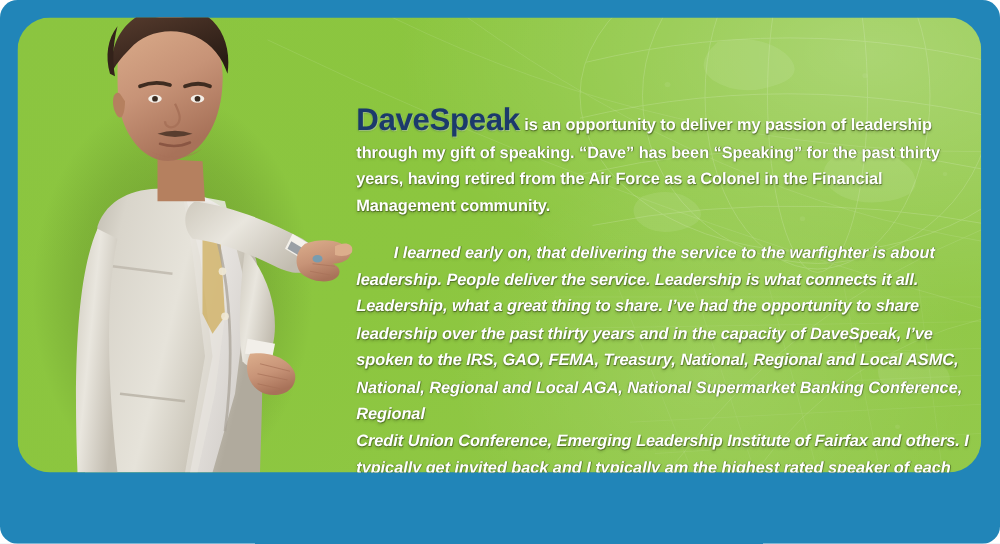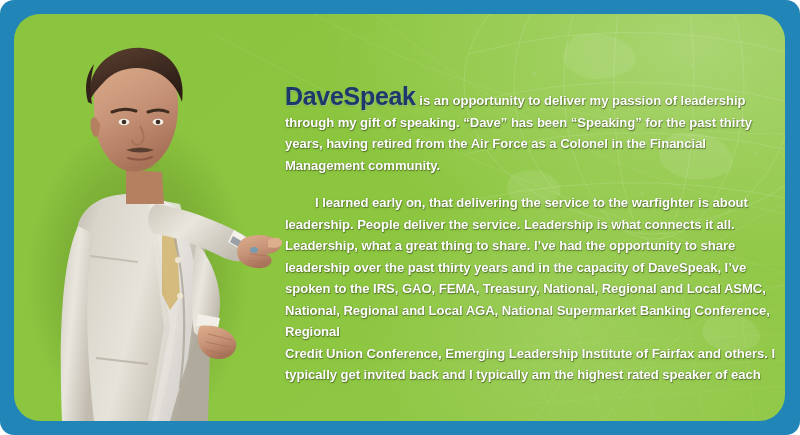--- a/index.html
+++ b/index.html
@@ -22,21 +22,21 @@
     border-radius: 14px;
     overflow: hidden;
   }
 
   
   .green-panel {
     position: absolute;
     left: 14px;
     top: 14px;
     width: 771px;
-    height: 407px;
+    height: 364px;
     border-radius: 26px;
     background:
       radial-gradient(ellipse 520px 300px at 88% 8%,
                       rgba(255,255,255,0.26) 0%,
                       rgba(255,255,255,0.10) 42%,
                       rgba(255,255,255,0.00) 72%),
       radial-gradient(ellipse 300px 240px at 72% 78%,
                       rgba(255,255,255,0.12) 0%,
                       rgba(255,255,255,0.00) 70%),
       linear-gradient(140deg, #8bc540 0%, #8cc63f 45%, #93c94b 100%);
@@ -90,21 +90,21 @@
     font-weight: bold;
     letter-spacing: -0.3px;
     text-shadow:
        0.6px 0.9px 0 rgba(255,255,255,0.30),
        0 1px 1.5px rgba(20,40,70,0.35);
     vertical-align: baseline;
   }
 
   .lead { margin-bottom: 16px; }
 
-  .body-para { margin-top: 10px; }
+  .body-para { margin-top: 10px; font-style: italic; }
   .body-para .indent { display: inline-block; width: 30px; }
 </style>
 </head>
 <body>
 
 <div class="banner">
 
   <div class="green-panel">
 
     <div class="texture">

